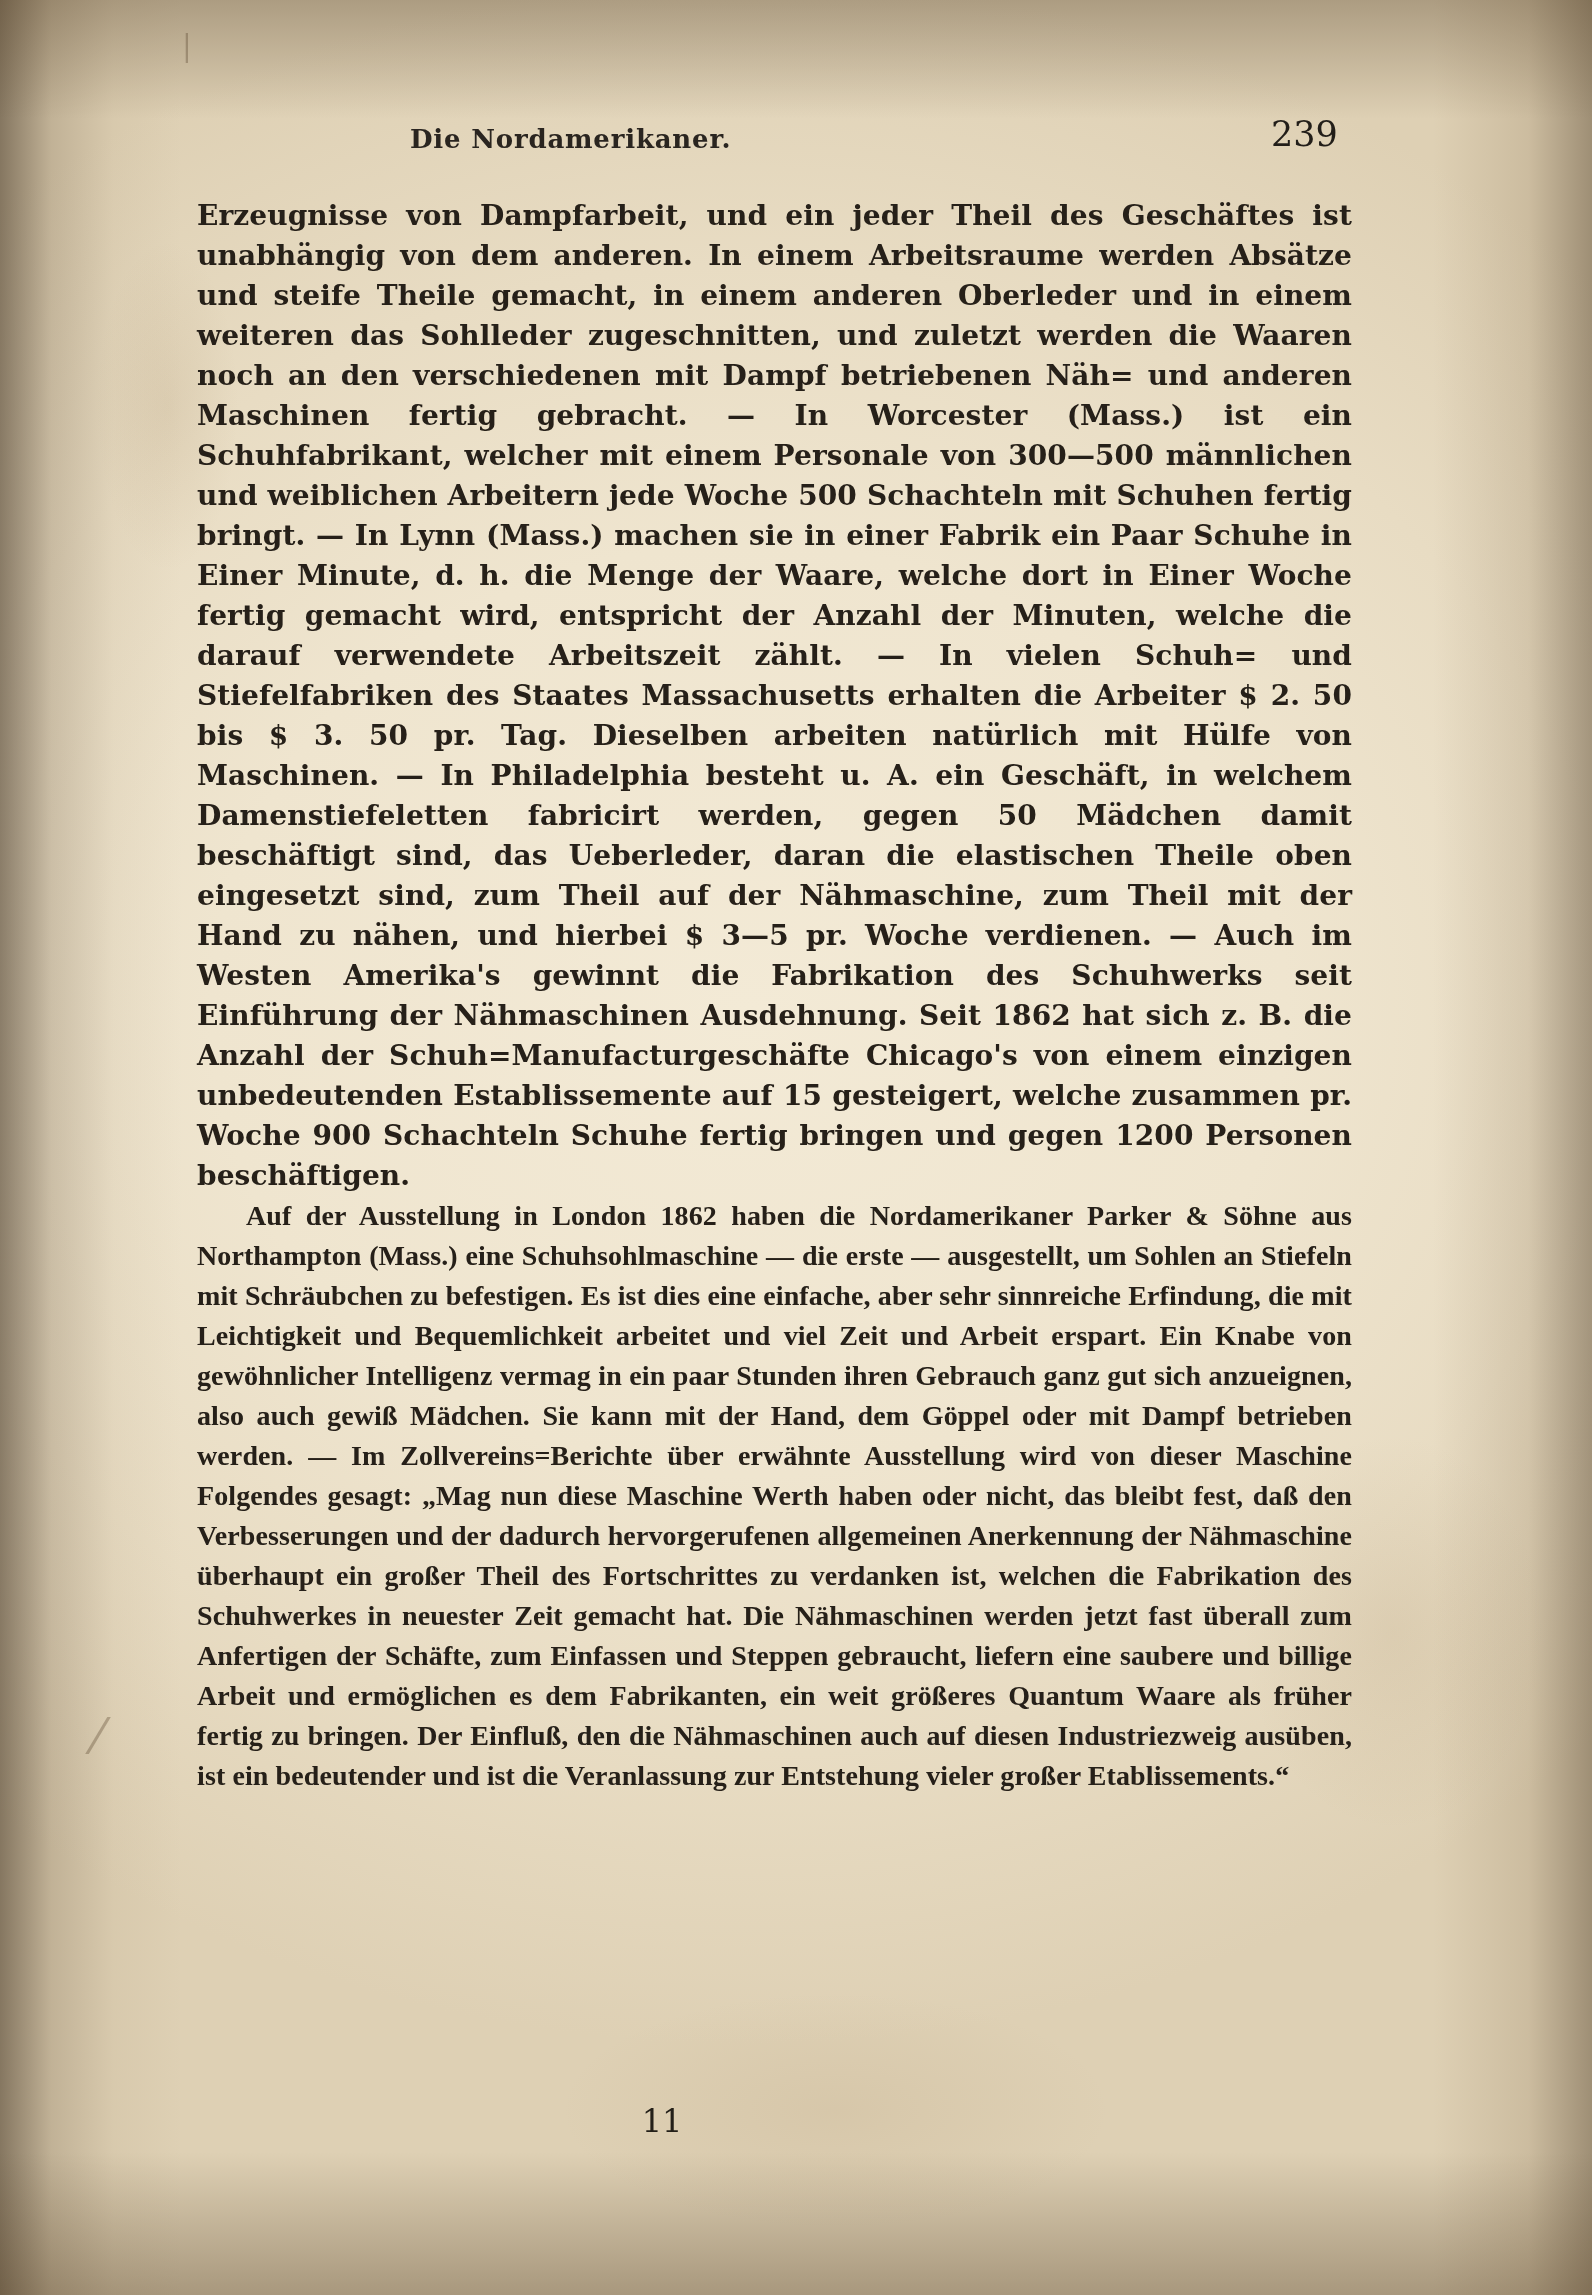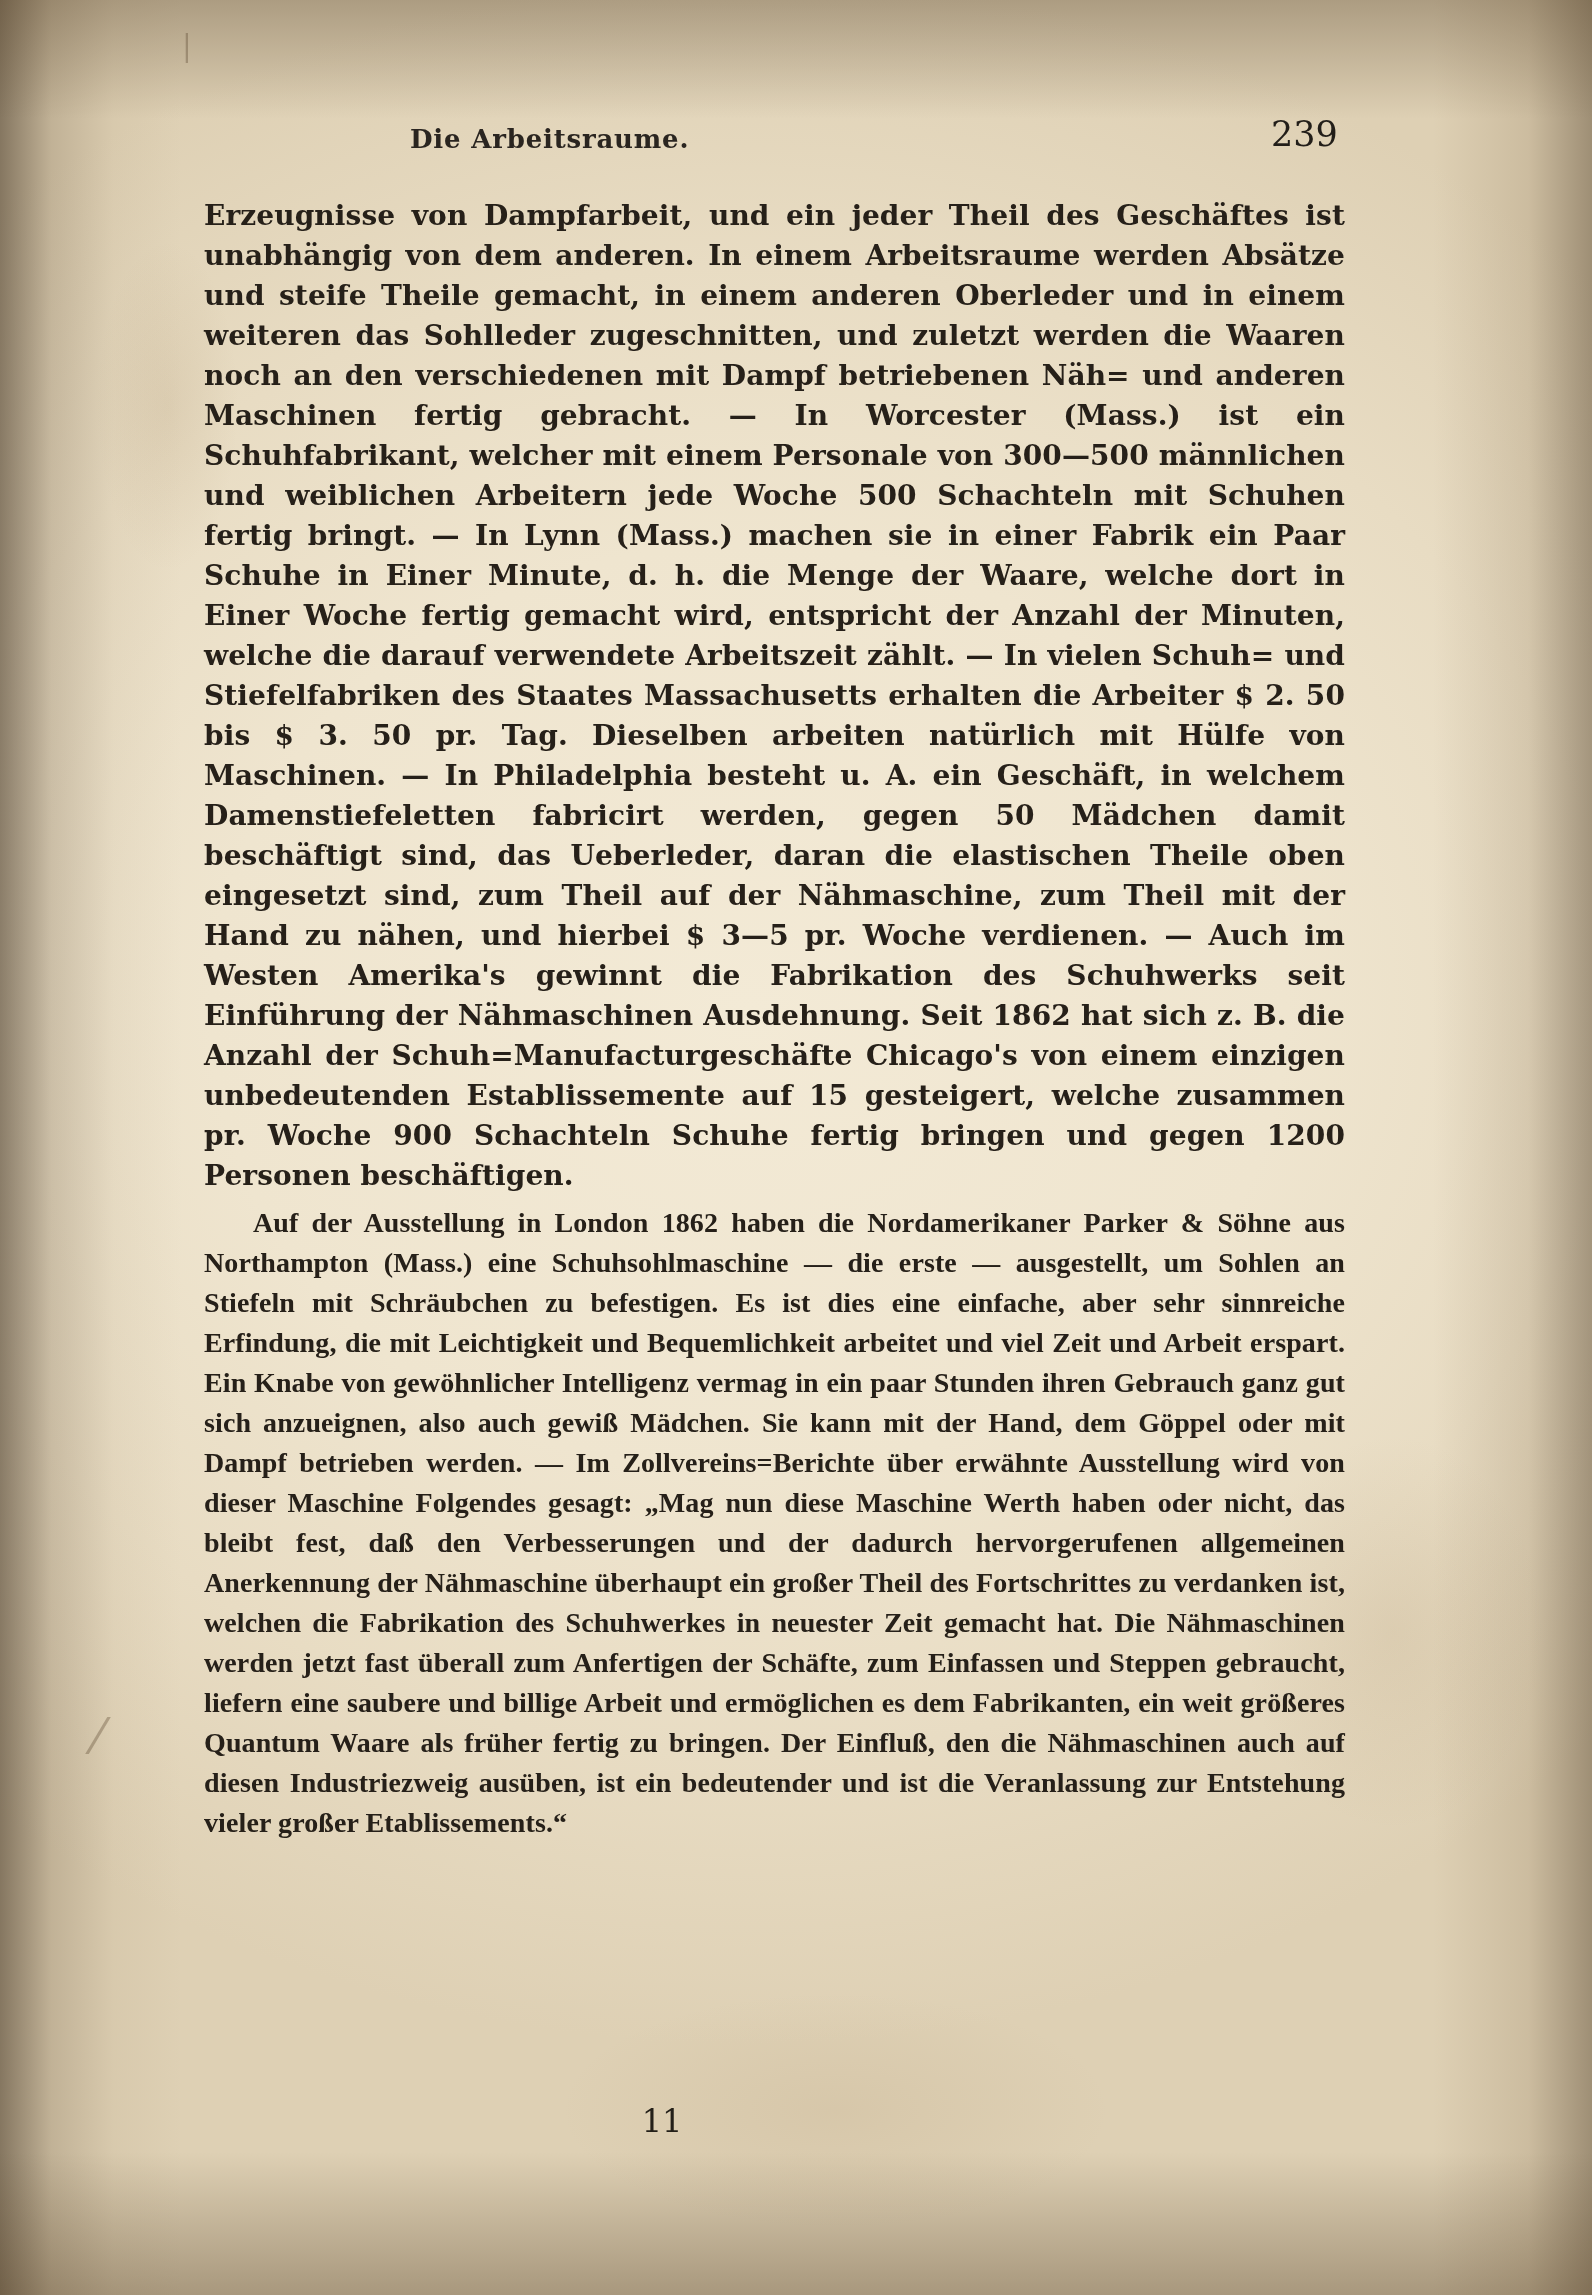--- a/index.html
+++ b/index.html
@@ -90,21 +90,21 @@
     font-family: "DejaVu Serif", serif;
     color: #221e19;
   }
 
   .para {
     color: #262019;
     font-size: 29px;
     line-height: 40px;
     text-align: justify;
     text-justify: inter-word;
-    margin: 7px;
+    margin: 0;
     letter-spacing: 0.2px;
   }
   .para.indent {
     text-indent: 49px;
     font-family: Liberation Serif, serif;
   }
 
   
   .fraktur {
     font-family: "DejaVu Serif", serif;
@@ -151,21 +151,21 @@
 
 <div id="page-sheet">
 
   <div class="stain" style="left:96px; top:239px; width:143px; height:334px; background:radial-gradient(ellipse at center, rgba(150,120,80,0.13) 0%, rgba(150,120,80,0) 70%);"></div>
   <div class="stain" style="left:1242px; top:1433px; width:303px; height:398px; background:radial-gradient(ellipse at center, rgba(150,120,80,0.12) 0%, rgba(150,120,80,0) 70%);"></div>
   <div class="stain" style="left:557px; top:1991px; width:557px; height:239px; background:radial-gradient(ellipse at center, rgba(150,120,80,0.10) 0%, rgba(150,120,80,0) 70%);"></div>
 
   <div id="text-column">
 
     <div id="running-head">
-      <div id="head-title" class="fraktur">Die Arbeitsraume.</div>
+      <div id="head-title" class="fraktur">Die Nordamerikaner.</div>
       <div id="page-number">239</div>
     </div>
 
     <p class="para fraktur">Erzeugnisse von Dampfarbeit, und ein jeder Theil des Geschäftes ist unabhängig von dem anderen. In einem Arbeitsraume werden Absätze und steife Theile gemacht, in einem anderen Oberleder und in einem weiteren das Sohlleder zugeschnitten, und zuletzt werden die Waaren noch an den verschiedenen mit Dampf betriebenen Näh= und anderen Maschinen fertig gebracht. — In Worcester (Mass.) ist ein Schuhfabrikant, welcher mit einem Personale von 300—500 männlichen und weiblichen Arbeitern jede Woche 500 Schachteln mit Schuhen fertig bringt. — In Lynn (Mass.) machen sie in einer Fabrik ein Paar Schuhe in Einer Minute, d. h. die Menge der Waare, welche dort in Einer Woche fertig gemacht wird, entspricht der Anzahl der Minuten, welche die darauf verwendete Arbeitszeit zählt. — In vielen Schuh= und Stiefelfabriken des Staates Massachusetts erhalten die Arbeiter $ 2. 50 bis $ 3. 50 pr. Tag. Dieselben arbeiten natürlich mit Hülfe von Maschinen. — In Philadelphia besteht u. A. ein Geschäft, in welchem Damenstiefeletten fabricirt werden, gegen 50 Mädchen damit beschäftigt sind, das Ueberleder, daran die elastischen Theile oben eingesetzt sind, zum Theil auf der Nähmaschine, zum Theil mit der Hand zu nähen, und hierbei $ 3—5 pr. Woche verdienen. — Auch im Westen Amerika's gewinnt die Fabrikation des Schuhwerks seit Einführung der Nähmaschinen Ausdehnung. Seit 1862 hat sich z. B. die Anzahl der Schuh=Manufacturgeschäfte Chicago's von einem einzigen unbedeutenden Establissemente auf 15 gesteigert, welche zusammen pr. Woche 900 Schachteln Schuhe fertig bringen und gegen 1200 Personen beschäftigen.</p>
     <p class="para fraktur indent">Auf der Ausstellung in London 1862 haben die Nordamerikaner Parker &amp; Söhne aus Northampton (Mass.) eine Schuhsohlmaschine — die erste — ausgestellt, um Sohlen an Stiefeln mit Schräubchen zu befestigen. Es ist dies eine einfache, aber sehr sinnreiche Erfindung, die mit Leichtigkeit und Bequemlichkeit arbeitet und viel Zeit und Arbeit erspart. Ein Knabe von gewöhnlicher Intelligenz vermag in ein paar Stunden ihren Gebrauch ganz gut sich anzueignen, also auch gewiß Mädchen. Sie kann mit der Hand, dem Göppel oder mit Dampf betrieben werden. — Im Zollvereins=Berichte über erwähnte Ausstellung wird von dieser Maschine Folgendes gesagt: „Mag nun diese Maschine Werth haben oder nicht, das bleibt fest, daß den Verbesserungen und der dadurch hervorgerufenen allgemeinen Anerkennung der Nähmaschine überhaupt ein großer Theil des Fortschrittes zu verdanken ist, welchen die Fabrikation des Schuhwerkes in neuester Zeit gemacht hat. Die Nähmaschinen werden jetzt fast überall zum Anfertigen der Schäfte, zum Einfassen und Steppen gebraucht, liefern eine saubere und billige Arbeit und ermöglichen es dem Fabrikanten, ein weit größeres Quantum Waare als früher fertig zu bringen. Der Einfluß, den die Nähmaschinen auch auf diesen Industriezweig ausüben, ist ein bedeutender und ist die Veranlassung zur Entstehung vieler großer Etablissements.“</p>
 
   </div>
 
   <div id="showthrough"></div>
 

